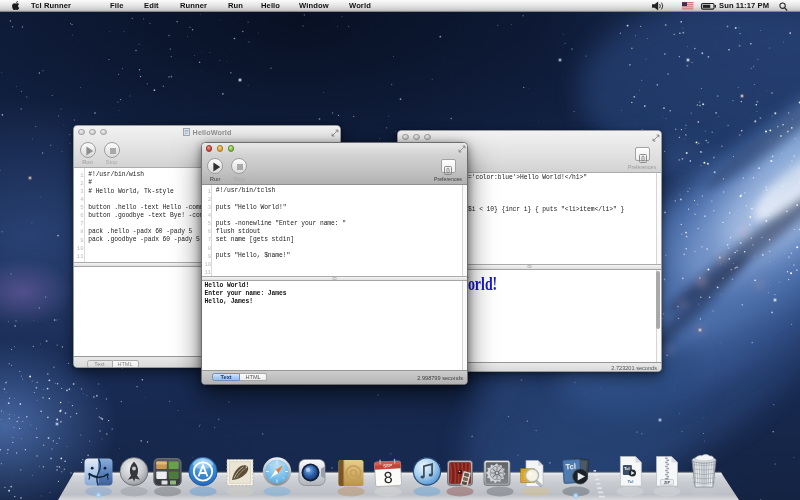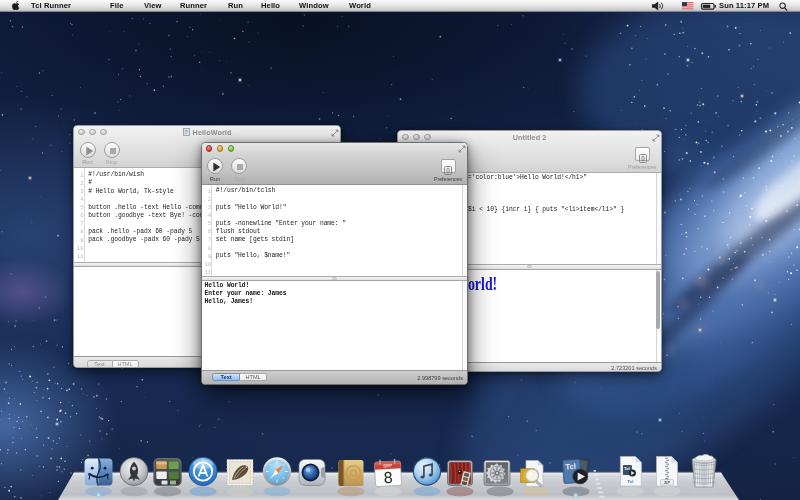--- a/index.html
+++ b/index.html
@@ -802,21 +802,21 @@
     <circle cx="700" cy="330" r="2.2" fill="#ffe0c0" opacity="0.25"></circle>
     <circle cx="700" cy="330" r="0.9" fill="#ffe0c0" opacity="0.95"></circle>
   </svg>
 
 <div id="menubar">
  <svg id="applelogo" width="8" height="9" viewBox="0 0 170 190">
   <path fill="#1a1a1a" d="M150 66c-1 1-21 12-21 37 0 29 25 39 26 39-1 1-4 14-13 27-8 11-17 23-30 23s-16-8-31-8c-14 0-19 8-31 8s-21-11-30-24C10 153 2 128 2 104 2 65 27 45 52 45c13 0 23 9 31 9 7 0 19-9 33-9 5 0 24 0 34 21zM116 27c6-7 10-17 10-27-9 1-20 6-27 14-6 7-11 17-11 27 10 1 21-6 28-14z"></path>
  </svg>
  <span class="mi b" style="left:31px">Tcl Runner</span>
  <span class="mi" style="left:110px">File</span>
- <span class="mi" style="left:144px">View</span>
+ <span class="mi" style="left:144px">Edit</span>
  <span class="mi" style="left:180px">Runner</span>
  <span class="mi" style="left:228px">Run</span>
  <span class="mi" style="left:261px">Hello</span>
  <span class="mi" style="left:299px">Window</span>
  <span class="mi" style="left:349px">World</span>
  <svg id="mright" width="146" height="12" viewBox="0 0 146 12" style="position:absolute;left:648px;top:0">
   <g fill="#222">
    <path d="M4 4.2h2.6l3.6-2.8v9.2l-3.6-2.8H4z"></path>
    <path d="M11.6 4.1a3.4 3.4 0 0 1 0 4M13.5 2.6a5.6 5.6 0 0 1 0 6.8" stroke="#222" stroke-width="0.9" fill="none"></path>
   </g>
@@ -908,21 +908,20 @@
       </div>
     </div>
 
 </div>
 <div class="win inact" id="u2" style="left:397px;top:130px;width:265px;height:242px;z-index:20;box-shadow:0 6px 14px rgba(0,0,0,0.4), 0 1px 4px rgba(0,0,0,0.35);border:0.8px solid #9b9b9b;">
  <div class="tb" style="height:41.5px;background:linear-gradient(#f2f2f2,#e6e6e6 40%,#dcdcdc 75%,#d2d2d2);border-bottom:0.8px solid #ababab;">
   <span class="lt" style="left:4.4px;background:radial-gradient(circle at 38% 32%,#f4f4f4,#c6c6c6 70%,#b0b0b0);border-color:#a6a6a6;"></span>
 <span class="lt" style="left:15.4px;background:radial-gradient(circle at 38% 32%,#f4f4f4,#c6c6c6 70%,#b0b0b0);border-color:#a6a6a6;"></span>
 <span class="lt" style="left:26.4px;background:radial-gradient(circle at 38% 32%,#f4f4f4,#c6c6c6 70%,#b0b0b0);border-color:#a6a6a6;"></span>
 
-  <div class="ttl" style="color:#8f8f8f;">Untitled 2</div>
 
 <span class="cbtn" style="left:5.6px;">
         <svg width="16" height="16" viewBox="0 0 16 16">
           <polygon points="5.4,3.6 12.2,8 5.4,12.4" fill="#8f8f8f"></polygon>
         </svg>
       </span>
 <span class="cbtn" style="left:29.6px;">
         <svg width="16" height="16" viewBox="0 0 16 16">
           <rect x="5" y="5" width="6" height="6" fill="#a9a9a9"></rect>
         </svg>

